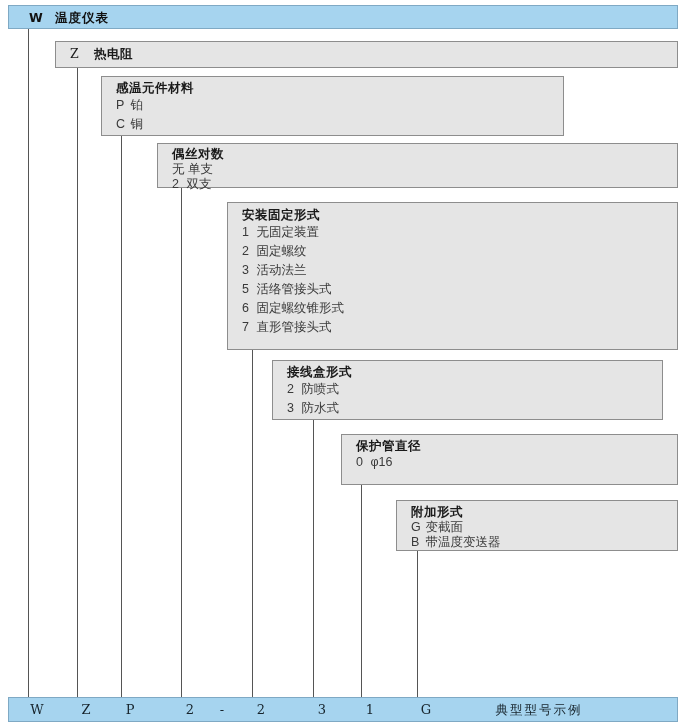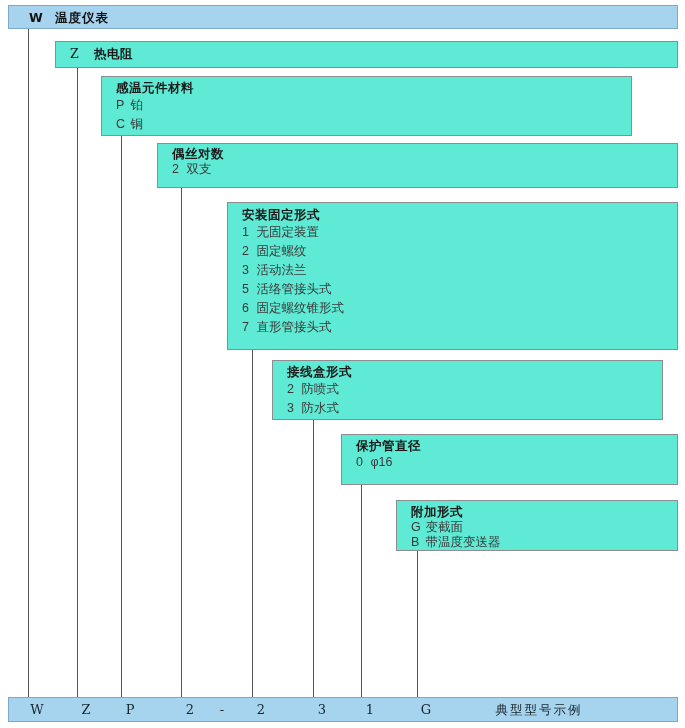--- a/index.html
+++ b/index.html
@@ -18,21 +18,21 @@
     position:absolute;
     width:1px;
     background:#ururu;
     background:#555555;
   }
 
   
   .box{
     position:absolute;
     border:1px solid #8d8d8d;
-    background:#5eead4;
+    background:#e5e5e5;
     box-sizing:border-box;
     padding:3px 0 3px 14px;
   }
   .box .btitle{
     font-weight:bold;
     font-size:12.5px;
     color:#1a1a1a;
     line-height:16px;
     letter-spacing:0.5px;
     white-space:nowrap;
@@ -104,34 +104,38 @@
   <div class="vline" style="left:313px;top:420px;height:277px;"></div>
   <div class="vline" style="left:361px;top:485px;height:212px;"></div>
   <div class="vline" style="left:417px;top:551px;height:146px;"></div>
 
   <div class="box" style="left:55px;top:41px;width:623px;height:27px;padding-top:4px;">
     <div class="btitle">
       <span style="display:inline-block;width:24px;font-family:'DejaVu Serif','Liberation Serif',serif;font-weight:normal;">Z</span><span>热电阻</span>
     </div>
   </div>
 
-  <div class="box loose" style="left:101px;top:76px;width:531px;height:60px;">
+  <div class="box loose" style="left:101px;top:76px;width:463px;height:60px;">
     <div class="btitle">感温元件材料</div>
     <div class="brow">
       <span class="code">P</span>
       <span>铂</span>
     </div>
     <div class="brow">
       <span class="code">C</span>
       <span>铜</span>
     </div>
   </div>
 
   <div class="box tight" style="left:157px;top:143px;width:521px;height:45px;padding-top:2px;">
     <div class="btitle">偶丝对数</div>
+    <div class="brow">
+      <span class="code">无</span>
+      <span>单支</span>
+    </div>
     <div class="brow">
       <span class="code">2</span>
       <span>双支</span>
     </div>
   </div>
 
   <div class="box loose" style="left:227px;top:202px;width:451px;height:148px;padding-top:4px;">
     <div class="btitle">安装固定形式</div>
     <div class="brow">
       <span class="code">1</span>

